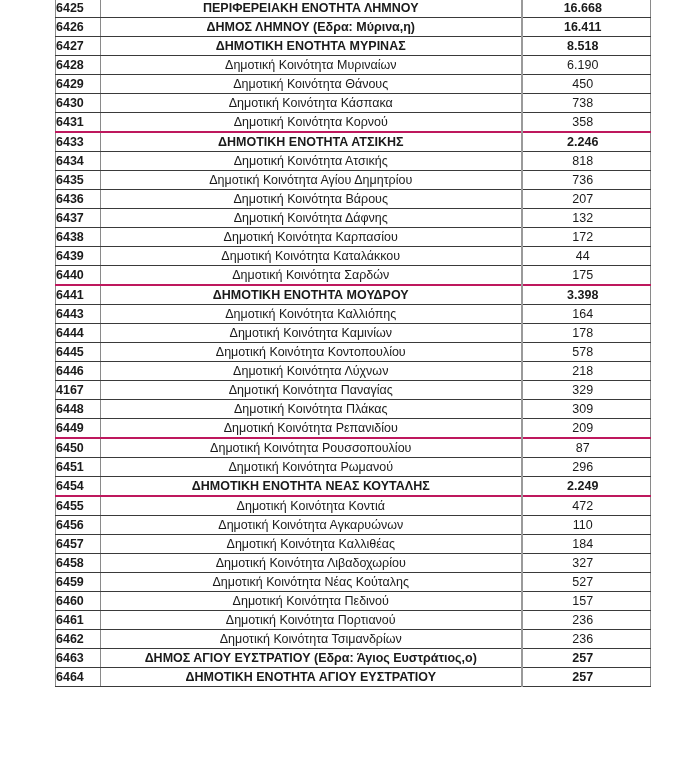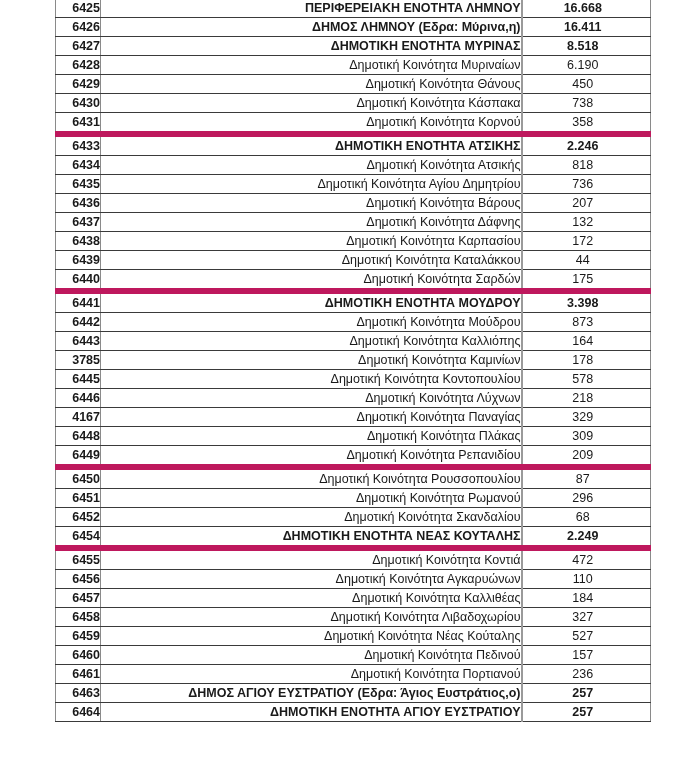--- a/index.html
+++ b/index.html
@@ -30,41 +30,41 @@
     height: 18px;
     padding: 0;
     border-top: 1px solid #3a3a3a;
     border-bottom: 1px solid #3a3a3a;
     font-size: 12.5px;
     line-height: 18px;
     white-space: nowrap;
     overflow: hidden;
   }
   .doc-table td.code {
-    text-align: right;
+    text-align: left;
     font-weight: bold;
     border-left: 1px solid #8a8a8a;
     border-right: 1px solid #8a8a8a;
     margin-top: 47px;
   }
   .doc-table td.name {
-    text-align: right;
+    text-align: center;
     border-right: 2px solid #9a9a9a;
   }
   .doc-table td.val {
     text-align: center;
     padding-right: 7px;
     border-right: 1px solid #8a8a8a;
   }
   .doc-table tr.bold td.name,
   .doc-table tr.bold td.val {
     font-weight: bold;
   }
   .doc-table tr.thick td {
-    border-top: 6px solid #be185d;
+    border-top: 2px solid #be185d;
   }
 </style>
 </head>
 <body>
 
 <table class="doc-table">
   <colgroup>
     <col class="c-code">
     <col class="c-name">
     <col class="c-val">
@@ -144,31 +144,26 @@
         <td class="code">6440</td>
         <td class="name">Δημοτική Κοινότητα Σαρδών</td>
         <td class="val">175</td>
       </tr>
       <tr class="bold thick">
         <td class="code">6441</td>
         <td class="name">ΔΗΜΟΤΙΚΗ ΕΝΟΤΗΤΑ ΜΟΥΔΡΟΥ</td>
         <td class="val">3.398</td>
       </tr>
       <tr>
-        <td class="code">6442</td>
-        <td class="name">Δημοτική Κοινότητα Μούδρου</td>
-        <td class="val">873</td>
-      </tr>
-      <tr>
         <td class="code">6443</td>
         <td class="name">Δημοτική Κοινότητα Καλλιόπης</td>
         <td class="val">164</td>
       </tr>
       <tr>
-        <td class="code">3785</td>
+        <td class="code">6444</td>
         <td class="name">Δημοτική Κοινότητα Καμινίων</td>
         <td class="val">178</td>
       </tr>
       <tr>
         <td class="code">6445</td>
         <td class="name">Δημοτική Κοινότητα Κοντοπουλίου</td>
         <td class="val">578</td>
       </tr>
       <tr>
         <td class="code">6446</td>
@@ -193,25 +188,20 @@
       <tr class="thick">
         <td class="code">6450</td>
         <td class="name">Δημοτική Κοινότητα Ρουσσοπουλίου</td>
         <td class="val">87</td>
       </tr>
       <tr>
         <td class="code">6451</td>
         <td class="name">Δημοτική Κοινότητα Ρωμανού</td>
         <td class="val">296</td>
       </tr>
-      <tr>
-        <td class="code">6452</td>
-        <td class="name">Δημοτική Κοινότητα Σκανδαλίου</td>
-        <td class="val">68</td>
-      </tr>
       <tr class="bold">
         <td class="code">6454</td>
         <td class="name">ΔΗΜΟΤΙΚΗ ΕΝΟΤΗΤΑ ΝΕΑΣ ΚΟΥΤΑΛΗΣ</td>
         <td class="val">2.249</td>
       </tr>
       <tr class="thick">
         <td class="code">6455</td>
         <td class="name">Δημοτική Κοινότητα Κοντιά</td>
         <td class="val">472</td>
       </tr>
@@ -238,20 +228,25 @@
       <tr>
         <td class="code">6460</td>
         <td class="name">Δημοτική Κοινότητα Πεδινού</td>
         <td class="val">157</td>
       </tr>
       <tr>
         <td class="code">6461</td>
         <td class="name">Δημοτική Κοινότητα Πορτιανού</td>
         <td class="val">236</td>
       </tr>
+      <tr>
+        <td class="code">6462</td>
+        <td class="name">Δημοτική Κοινότητα Τσιμανδρίων</td>
+        <td class="val">236</td>
+      </tr>
       <tr class="bold">
         <td class="code">6463</td>
         <td class="name">ΔΗΜΟΣ ΑΓΙΟΥ ΕΥΣΤΡΑΤΙΟΥ (Εδρα: Άγιος Ευστράτιος,ο)</td>
         <td class="val">257</td>
       </tr>
       <tr class="bold">
         <td class="code">6464</td>
         <td class="name">ΔΗΜΟΤΙΚΗ ΕΝΟΤΗΤΑ ΑΓΙΟΥ ΕΥΣΤΡΑΤΙΟΥ</td>
         <td class="val">257</td>
       </tr>

